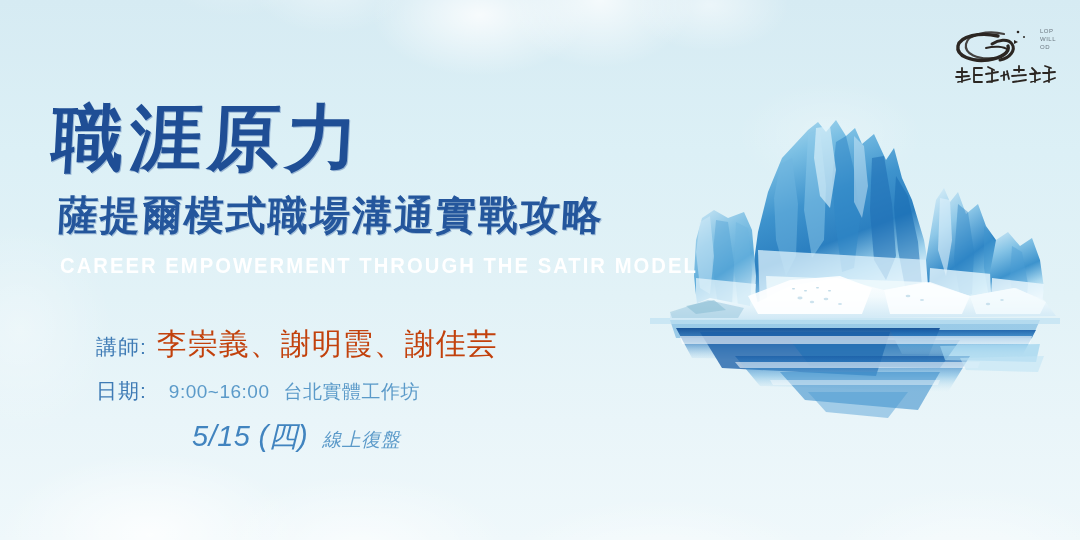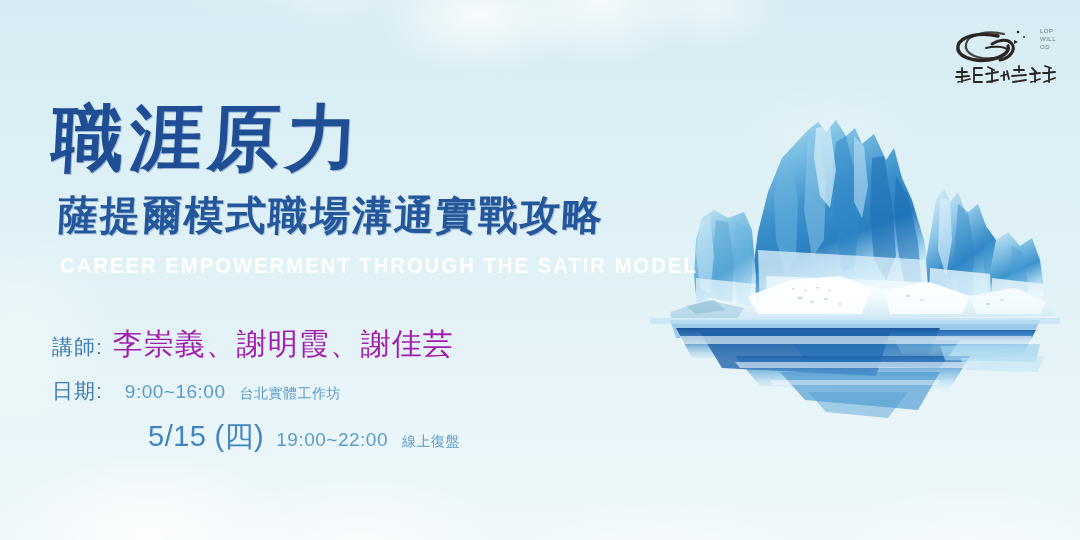--- a/index.html
+++ b/index.html
@@ -117,54 +117,54 @@
     font-size: 22px;
     line-height: 28px;
     letter-spacing: 2.2px;
     color: #ffffff;
     margin: 10px 0 0 8px;
     transform: scaleX(.92);
     transform-origin: left center;
     white-space: nowrap;
   }
 
-  .details { margin-top: 44px; }
+  .details { margin-top: 44px; margin-left: 44px; }
 
   .row {
     display: flex;
     align-items: baseline;
     margin-bottom: 12px;
     white-space: nowrap;
   }
-  .row.indent { padding-left: 96px; }
+  .row.indent { padding-left: 96px; font-style: italic; }
 
   .lbl {
     font-size: 21px;
     color: #3f7bb5;
     letter-spacing: 1px;
     margin-right: 10px;
   }
   .big {
     font-size: 30px;
-    color: #a21caf;
+    color: #c2410c;
     letter-spacing: 1px;
   }
   .mid {
     font-size: 29px;
     color: #4184bf;
     letter-spacing: .5px;
   }
   .small {
     font-size: 19px;
     color: #5b9ac9;
     letter-spacing: .5px;
     margin-left: 12px;
   }
   .small2 {
-    font-size: 14px;
+    font-size: 19px;
     color: #5b9ac9;
     letter-spacing: .5px;
     margin-left: 14px;
   }
 </style>
 </head>
 <body>
 
 <div class="poster">
 
@@ -356,20 +356,19 @@
 
       <div class="row">
         <span class="lbl">日期:</span>
         <span class="small">9:00~16:00</span>
         <span class="small2">台北實體工作坊</span>
       </div>
 
       <div class="row indent">
         <span class="mid">5/15</span>
         <span class="mid" style="margin-left:8px">(四)</span>
-        <span class="small">19:00~22:00</span>
         <span class="small2">線上復盤</span>
       </div>
 
     </div>
   </div>
 
 </div>
 
 </body></html>

